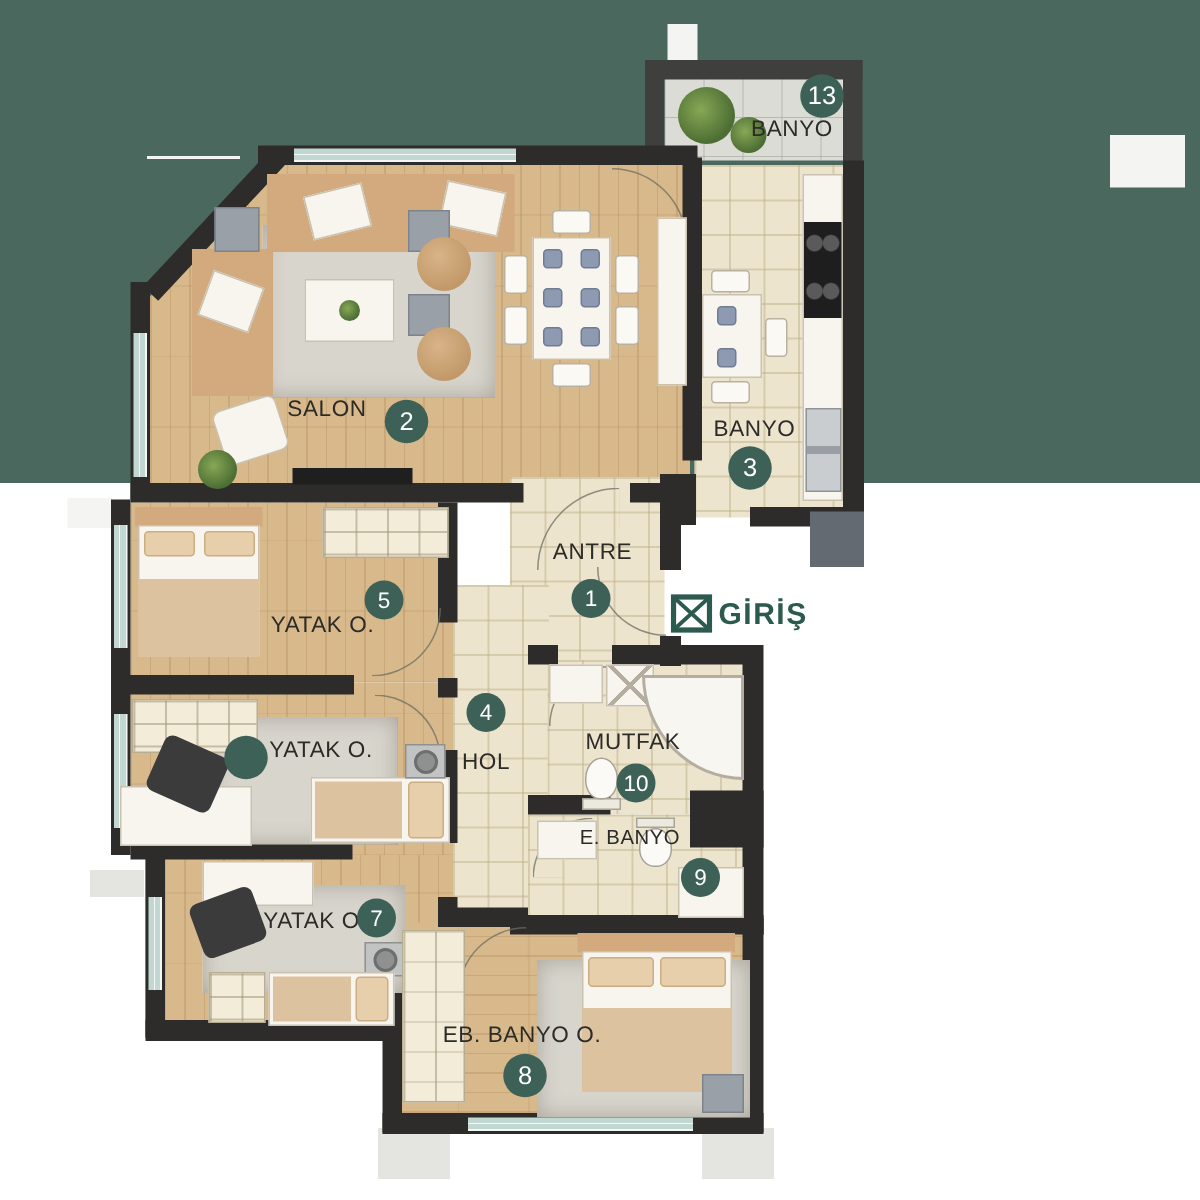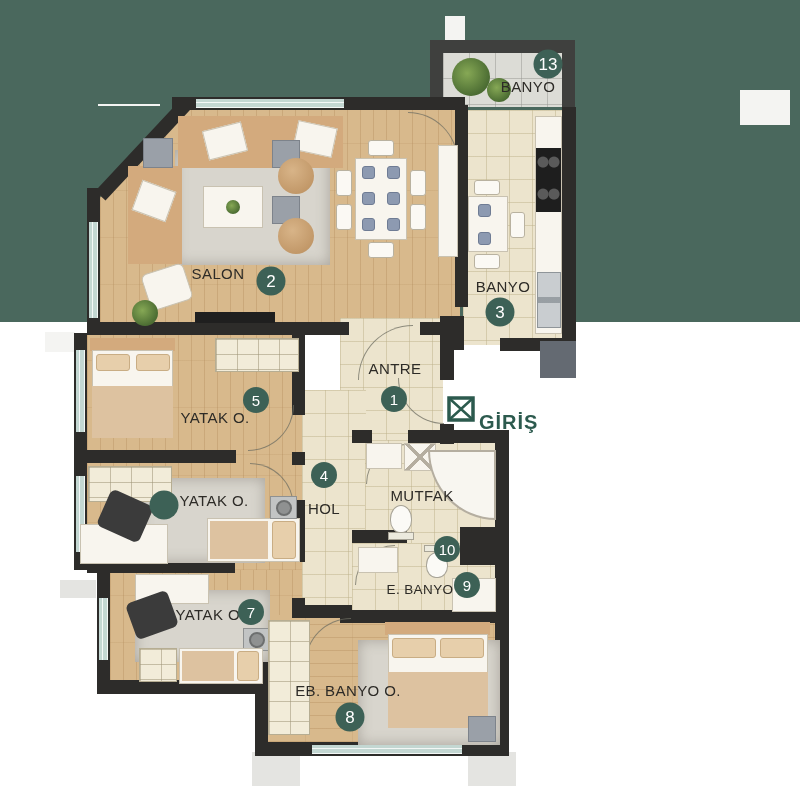--- a/index.html
+++ b/index.html
@@ -265,30 +265,30 @@
 
   <div class="abs lbl" style="left:214px;top:500px;">YATAK O.</div>
   <div class="abs num big" style="left:164px;top:505px;"></div>
 
   <div class="abs lbl" style="left:210px;top:614px;">YATAK O.</div>
   <div class="abs num" style="left:251px;top:612px;">7</div>
 
   <div class="abs lbl" style="left:348px;top:690px;">EB. BANYO O.</div>
   <div class="abs num big" style="left:350px;top:717px;">8</div>
 
-  <div class="abs lbl sm" style="left:420px;top:589px;">E. BANYO</div>
+  <div class="abs lbl sm" style="left:420px;top:558px;">E. BANYO</div>
   <div class="abs num" style="left:467px;top:585px;">9</div>
 
   <div class="abs lbl" style="left:422px;top:495px;">MUTFAK</div>
-  <div class="abs num" style="left:447px;top:522px;margin-top:27px;">10</div>
+  <div class="abs num" style="left:424px;top:522px;">10</div>
 
   <div class="abs lbl" style="left:528px;top:86px;">BANYO</div>
   <div class="abs num big" style="left:548px;top:64px;">13</div>
 
   <div class="abs" style="left:447px;top:396px;width:28px;height:26px;">
     <svg width="28" height="26" viewBox="0 0 28 26">
       <rect x="2" y="2" width="24" height="22" fill="#ffffff" stroke="#2c5a4e" stroke-width="3.5"></rect>
       <path d="M3 3 L25 23 M25 3 L3 23" stroke="#2c5a4e" stroke-width="2.5" fill="none"></path>
     </svg>
   </div>
-  <div class="abs giris-lbl" style="left:479px;top:411px;">GİRİŞ</div>
+  <div class="abs giris-lbl" style="left:479px;top:399px;">GİRİŞ</div>
 
 </div>
 
 </body></html>

